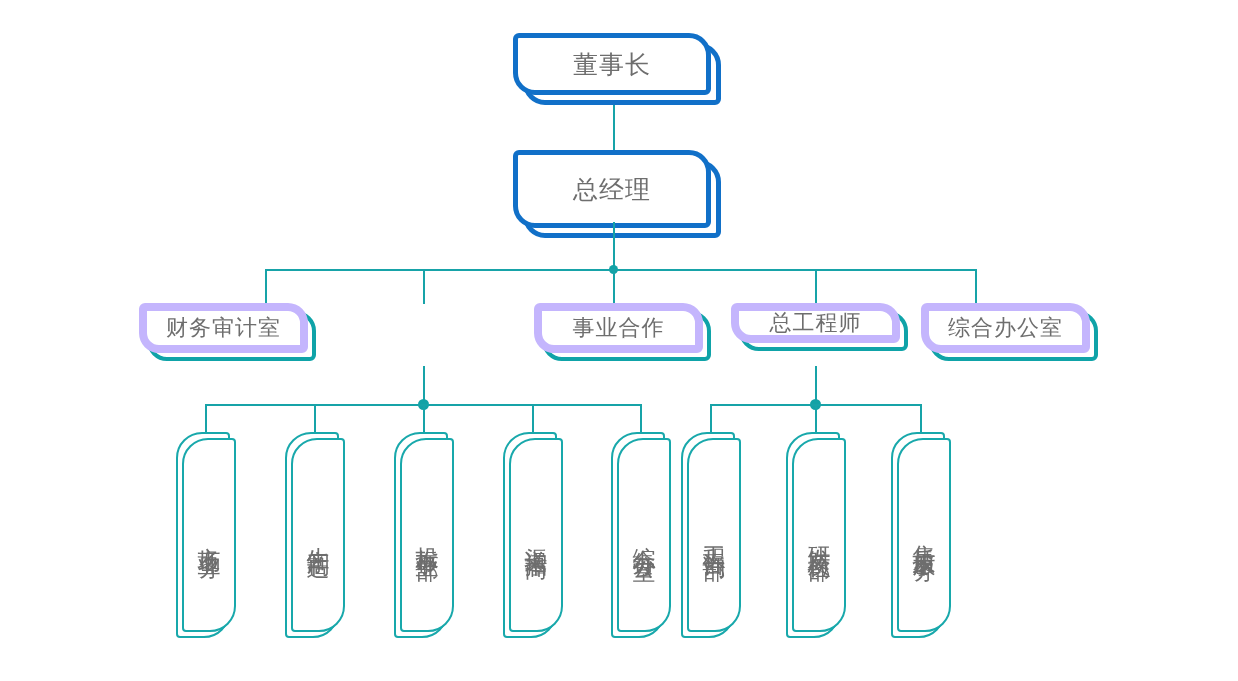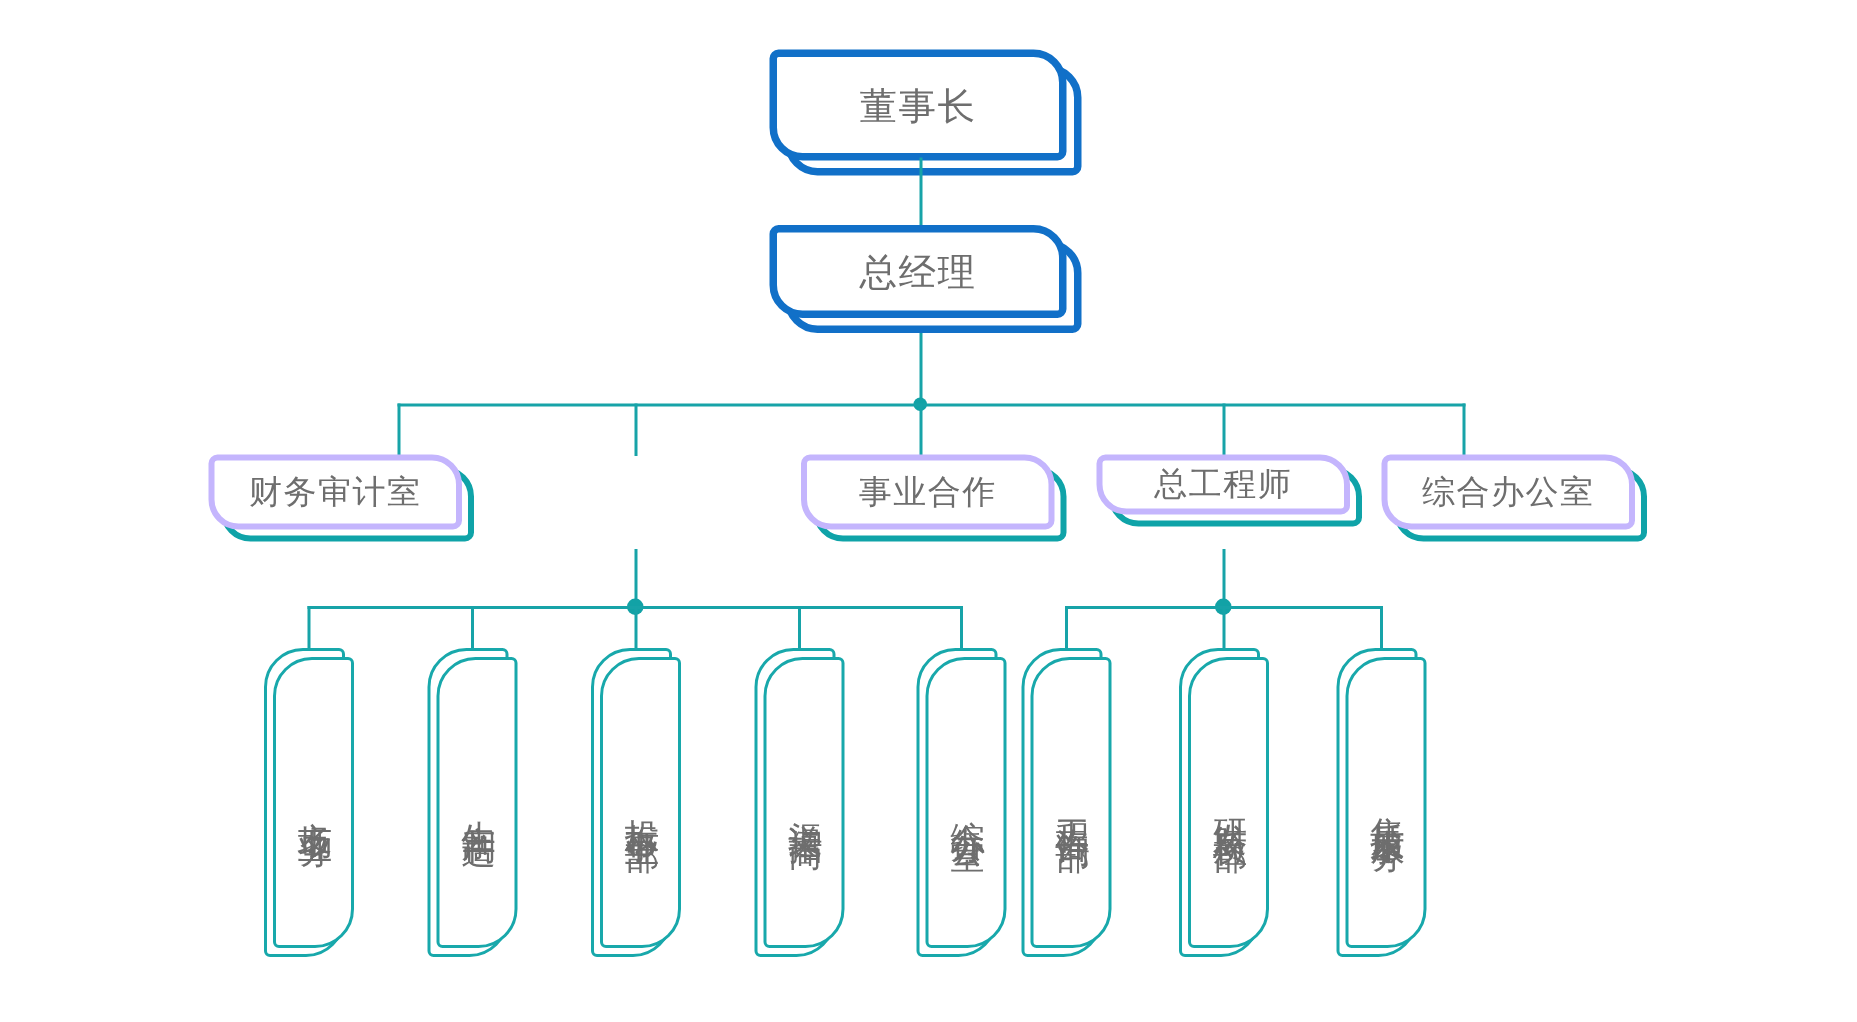--- a/index.html
+++ b/index.html
@@ -72,21 +72,21 @@
     border: 4px solid #0fa3a8;
     border-radius: 6px 20px 6px 20px;
     background: transparent;
   }
   .node-t2 .main-layer {
     position: absolute;
     left: 0;
     top: 0;
     right: 0;
     bottom: 0;
-    border: 4px solid #c4b5fd;
+    border: 8px solid #c4b5fd;
     border-radius: 6px 20px 6px 20px;
     background: #ffffff;
     display: flex;
     align-items: center;
     justify-content: center;
   }
   .node-t2 .node-label {
     font-size: 22px;
   }
 
@@ -147,30 +147,30 @@
   .conn-dot.small {
     width: 9px;
     height: 9px;
   }
 </style>
 </head>
 <body>
 
 <div id="org-chart">
 
-  <div class="node-t1" style="left:513px; top:33px; width:198px; height:74px;">
+  <div class="node-t1" style="left:513px; top:33px; width:198px; height:62px;">
     <div class="shadow-layer"></div>
     <div class="main-layer">
       <span class="node-label">董事长</span>
     </div>
   </div>
 
   <div class="conn-v" style="left:613px; top:105px; height:45px;"></div>
 
-  <div class="node-t1" style="left:513px; top:150px; width:198px; height:62px;">
+  <div class="node-t1" style="left:513px; top:150px; width:198px; height:78px;">
     <div class="shadow-layer"></div>
     <div class="main-layer">
       <span class="node-label">总经理</span>
     </div>
   </div>
 
   <div class="conn-v" style="left:613px; top:222px; height:48px;"></div>
   <div class="conn-dot small" style="left:609px; top:265px;"></div>
 
   <div class="conn-h" style="left:265px; top:269px; width:712px;"></div>

